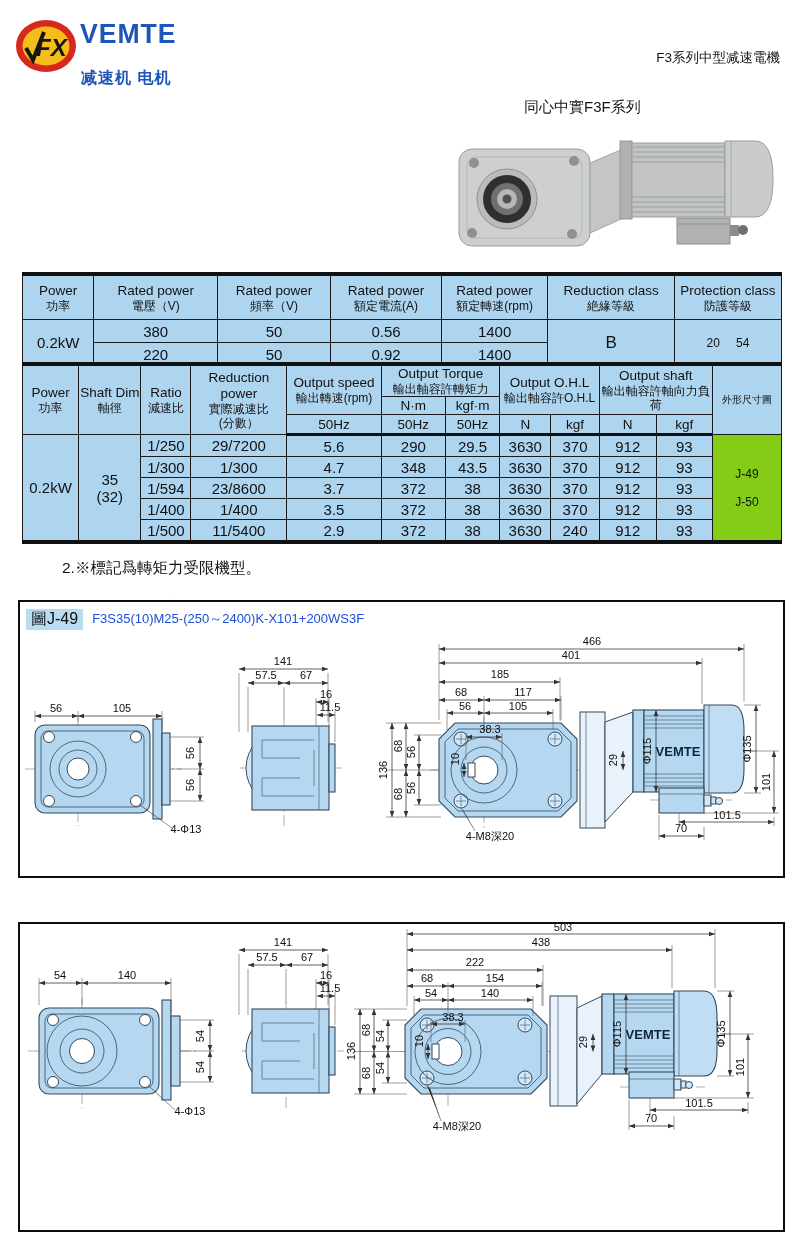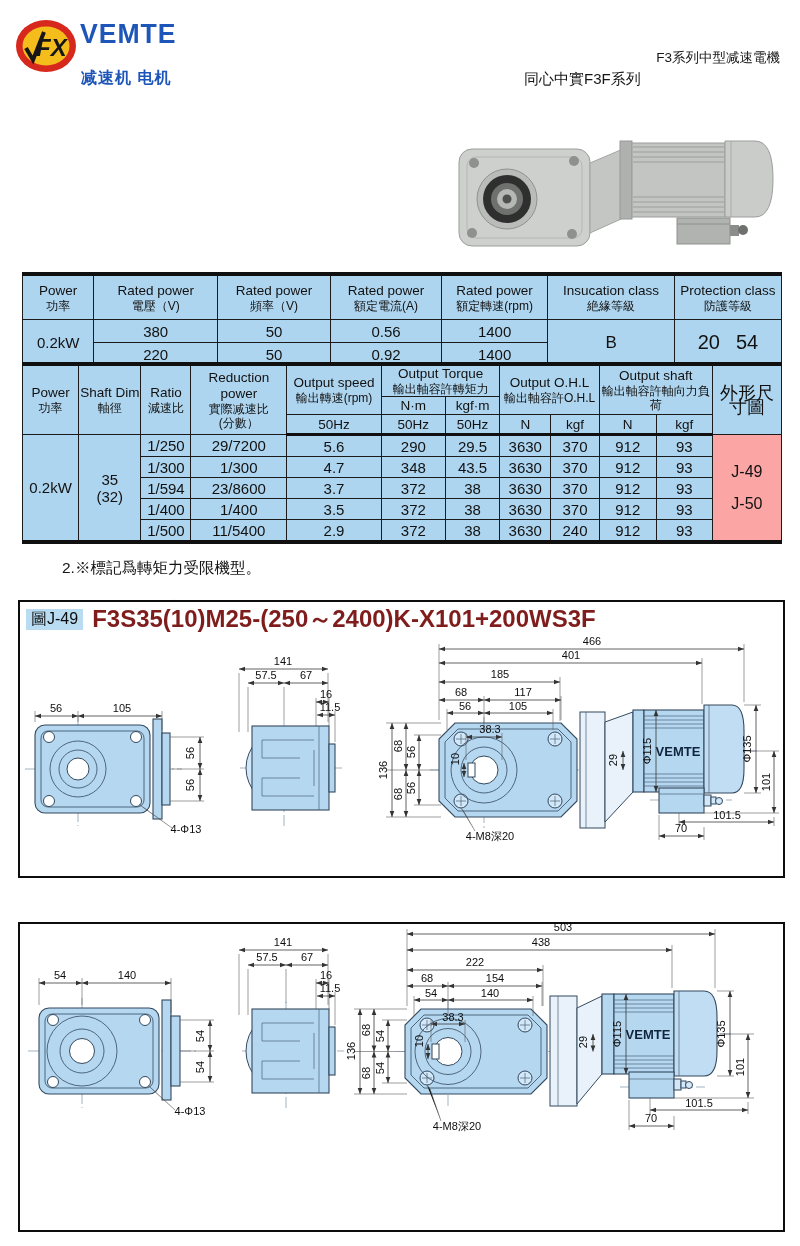--- a/index.html
+++ b/index.html
@@ -4,48 +4,48 @@
 <style>
   html,body{margin:0;padding:0;background:#fff;}
   body{width:800px;height:1246px;position:relative;font-family:"Liberation Sans",sans-serif;color:#111;overflow:hidden;}
   .abs{position:absolute;}
   
   #brand-word{position:absolute;left:80px;top:18px;font-size:28px;font-weight:800;color:#1d55b8;transform:scaleX(.95);transform-origin:left;letter-spacing:1px;}
   #brand-sub{position:absolute;left:81px;top:46px;font-size:16px;font-weight:800;color:#1d55b8;letter-spacing:1px;margin-top:22px;}
   #title-block{position:absolute;right:20px;top:32px;text-align:right;}
   #title-en{font-size:17.5px;color:#161616;}
   #title-zh{font-size:13.5px;color:#161616;margin-top:17px;}
-  #subtitle{position:absolute;left:524px;top:70px;font-size:15px;color:#161616;}
+  #subtitle{position:absolute;left:524px;top:98px;font-size:15px;color:#161616;}
   
   table{border-collapse:collapse;table-layout:fixed;background:#aed5ef;}
   td{border:1.4px solid #1b1b1b;text-align:center;vertical-align:middle;padding:0;overflow:hidden;}
   .t1{position:absolute;left:22px;top:272px;width:760px;border-top:4px solid #101010;border-bottom:2px solid #101010;}
   .t2{position:absolute;left:22px;top:362px;width:760px;border-top:4px solid #101010;border-bottom:4px solid #101010;}
   .hen{font-size:13.5px;line-height:16px;}
   .hzh{font-size:12px;line-height:14px;}
   .num{font-size:15px;}
   .t1 .hrow td{height:43px;}
   .t1 .drow td{height:22px;}
   .t2 .r1 td{height:28px;}
   .t2 .r2 td{height:17px;font-size:13.5px;}
   .t2 .r3 td{height:18px;font-size:13.5px;border-bottom:3px solid #101010;}
   .t2 .drow td{height:20px;}
-  .figcell{background:#fca5a5;font-size:16px;}
+  .figcell{background:#84cc16;font-size:12px;}
   .figcell div{margin:14px 0;}
   .gap{display:inline-block;width:16px;}
   
   #notes{position:absolute;left:25px;top:538px;font-size:15.5px;line-height:20px;color:#141414;}
   #notes .ind{padding-left:37px;margin-top:20px;}
   
   .panel{position:absolute;left:18px;width:763px;border:2.4px solid #0d0d0d;background:#fff;}
   #panel-j49{top:600px;height:274px;}
   #panel-j50{top:922px;height:306px;}
   .ptitle{display:flex;align-items:center;gap:9px;padding:4px 0 0 6px;height:26px;}
   .chip{background:#b9dcf2;padding:0 5px;font-size:16px;color:#0c0c0c;}
-  .model{font-weight:bold;font-size:24px;color:#7f1d1d;}
+  .model{font-weight:normal;font-size:13px;color:#1d4ed8;}
   
   .oln{fill:#b5d7f0;stroke:#33495e;stroke-width:1.1;}
   .lgt{fill:#d2e7f7;stroke:#33495e;stroke-width:1;}
   .wht{fill:#fff;stroke:#33495e;stroke-width:1;}
   .pale{fill:#e9f2fa;stroke:#33495e;stroke-width:1;}
   .bell{fill:#c0ddf3;stroke:#33495e;stroke-width:1.1;}
   .nf{fill:none;stroke:#33495e;stroke-width:.8;}
   .thin{stroke:#4a637a;stroke-width:.7;fill:none;}
   .dim{stroke:#3a3a3a;stroke-width:.8;fill:none;}
   .ext{stroke:#5a5a5a;stroke-width:.6;}
@@ -136,36 +136,36 @@
         </td>
     <td>
           <div class="hen">Rated power</div>
           <div class="hzh">額定電流(A)</div>
         </td>
     <td>
           <div class="hen">Rated power</div>
           <div class="hzh">額定轉速(rpm)</div>
         </td>
     <td>
-          <div class="hen">Insucation class</div>
+          <div class="hen">Reduction class</div>
           <div class="hzh">絶緣等級</div>
         </td>
     <td>
           <div class="hen">Protection class</div>
           <div class="hzh">防護等級</div>
         </td>
   </tr>
   <tr class="drow">
     <td rowspan="2" class="num">0.2kW</td>
     <td class="num">380</td>
     <td class="num">50</td>
     <td class="num">0.56</td>
     <td class="num">1400</td>
     <td rowspan="2" class="num" style="font-size:17px">B</td>
-    <td rowspan="2" class="num" style="font-size:20px"><span>20</span><span class="gap"></span><span>54</span></td>
+    <td rowspan="2" class="num" style="font-size:12px"><span>20</span><span class="gap"></span><span>54</span></td>
   </tr>
   <tr class="drow">
     <td class="num">220</td>
     <td class="num">50</td>
     <td class="num">0.92</td>
     <td class="num">1400</td>
   </tr>
 </tbody>
   </table>
 
@@ -213,21 +213,21 @@
         </td>
     <td colspan="2" rowspan="2">
           <div class="hen">Output O.H.L</div>
           <div class="hzh">輸出軸容許O.H.L</div>
         </td>
     <td colspan="2" rowspan="2">
           <div class="hen">Output shaft</div>
           <div class="hzh">輸出軸容許軸向力負荷</div>
         </td>
     <td rowspan="3">
-          <div class="hzh" style="font-size:18px">外形尺寸圖</div>
+          <div class="hzh" style="font-size:10px">外形尺寸圖</div>
         </td>
   </tr>
   <tr class="r2">
     <td>N·m</td>
     <td>kgf·m</td>
   </tr>
   <tr class="r3">
     <td>50Hz</td>
     <td>50Hz</td>
     <td>50Hz</td>

